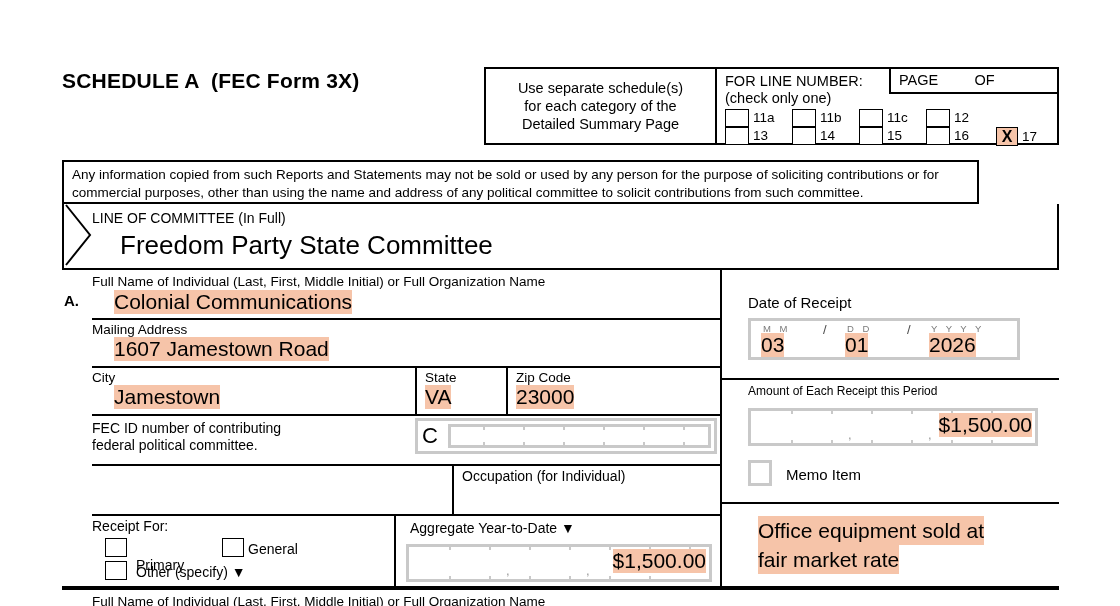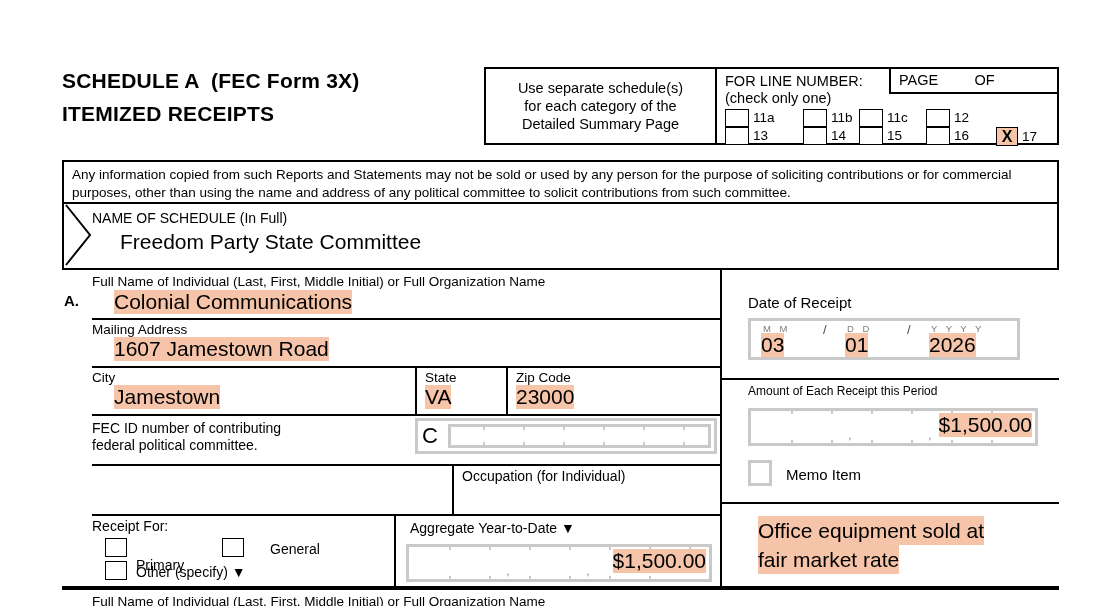--- a/index.html
+++ b/index.html
@@ -31,28 +31,28 @@
   .cbx { width: 24px; height: 18px; border: 1.6px solid #000; background:#fff; }
   .cblab { position: absolute; font-size: 13.5px; left: 28px; }
   .cblab.a { top: 1px; } .cblab.b { top: 19px; }
 
   .cb17 { position: absolute; left: 271px; top: 18px; width: 22px; height: 19px;
           border: 1.6px solid #000; background: #f6c4a9; display:flex; align-items:center; justify-content:center;
           font-size: 16px; font-weight: bold; line-height: 1; }
   .cb17lab { position: absolute; left: 297px; top: 20px; font-size: 13.5px; }
 
   
-  .disclaimer { position: absolute; left: 62px; top: 160px; width: 997px; height: 44px;
+  .disclaimer { position: absolute; left: 62px; top: 160px; width: 917px; height: 44px;
                 border: 2px solid #000; padding: 4px 8px; font-size: 13.5px; line-height: 17.5px; }
 
   
   .committee { position: absolute; left: 62px; top: 204px; width: 997px; height: 66px; border: 2px solid #000; border-top: none; }
   .chev { position: absolute; left: 0px; top: 0px; width: 30px; height: 62px; }
   .comm-label { position: absolute; left: 28px; top: 6px; font-size: 14px; }
-  .comm-value { position: absolute; left: 56px; top: 26px; font-size: 21px; }
+  .comm-value { position: absolute; left: 56px; top: 26px; font-size: 26px; }
 
   
   .body-wrap { position: absolute; left: 62px; top: 270px; width: 997px; height: 316px; }
   .vdiv { position: absolute; left: 658px; top: 0; width: 2px; height: 316px; background: #000; }
   .hline { position: absolute; background: #000; height: 2px; }
   .vline { position: absolute; background: #000; width: 2px; }
 
   .lbl { position: absolute; font-size: 13.5px; white-space: pre; }
   .lbl2 { position: absolute; font-size: 14px; white-space: pre; }
   .val { position: absolute; font-size: 21px; white-space: pre; }
@@ -81,21 +81,20 @@
   .bottom-rule { position: absolute; left: 62px; top: 586px; width: 997px; height: 4px; background: #000; }
   .next-lbl { position: absolute; left: 92px; top: 594px; font-size: 13.5px; color: #000; }
 </style>
 </head>
 <body>
 
 <div id="page">
 
   <div class="title-block">
     <div class="title-line">SCHEDULE A  (FEC Form 3X)</div>
-    <div class="title-line">ITEMIZED RECEIPTS</div>
   </div>
 
   <div class="hdr-use">
     <div class="hdr-use-txt" style="white-space:pre-line;">Use separate schedule(s)
 for each category of the
 Detailed Summary Page</div>
   </div>
 
   <div class="hdr-line">
     <div class="hdr-forline" style="white-space:pre-line;">FOR LINE NUMBER:
@@ -105,21 +104,21 @@
       <div class="hdr-page-txt">PAGE         OF</div>
     </div>
 
     <div class="cbrow">
       <div class="cbgroup" style="left:0px;">
         <div class="cbx"></div>
         <div class="cbx"></div>
         <span class="cblab a">11a</span>
         <span class="cblab b">13</span>
       </div>
-      <div class="cbgroup" style="left:78px;">
+      <div class="cbgroup" style="left:67px;">
         <div class="cbx"></div>
         <div class="cbx"></div>
         <span class="cblab a">11b</span>
         <span class="cblab b">14</span>
       </div>
       <div class="cbgroup" style="left:134px;">
         <div class="cbx"></div>
         <div class="cbx"></div>
         <span class="cblab a">11c</span>
         <span class="cblab b">15</span>
@@ -137,21 +136,21 @@
       <span class="cb17lab">17</span>
     </div>
   </div>
 
   <div class="disclaimer">Any information copied from such Reports and Statements may not be sold or used by any person for the purpose of soliciting contributions or for commercial purposes, other than using the name and address of any political committee to solicit contributions from such committee.</div>
 
   <div class="committee">
     <svg class="chev" viewBox="0 0 30 62">
       <polyline points="2,1 26,31 2,61" fill="none" stroke="#000" stroke-width="2"></polyline>
     </svg>
-    <div class="comm-label">NAME OF SCHEDULE (In Full)</div>
+    <div class="comm-label">LINE OF COMMITTEE (In Full)</div>
     <div class="comm-value">Freedom Party State Committee</div>
   </div>
 
   <div class="body-wrap">
 
     <div class="vdiv"></div>
 
     <div class="secA">A.</div>
 
     <div class="lbl" style="left:30px; top:4px;">Full Name of Individual (Last, First, Middle Initial) or Full Organization Name</div>
@@ -197,21 +196,21 @@
     <div class="hline" style="left:30px; top:194px; width:628px;"></div>
 
     <div class="vline" style="left:390px; top:194px; height:50px;"></div>
     <div class="lbl2" style="left:400px; top:198px;">Occupation (for Individual)</div>
     <div class="hline" style="left:30px; top:244px; width:628px;"></div>
 
     <div class="lbl2" style="left:30px; top:248px;">Receipt For:</div>
     <div class="rcb" style="left:43px; top:268px;"></div>
     <div class="lbl2" style="left:74px; top:287px;">Primary</div>
     <div class="rcb" style="left:160px; top:268px;"></div>
-    <div class="lbl2" style="left:208px; top:271px;">General</div>
+    <div class="lbl2" style="left:186px; top:271px;">General</div>
     <div class="rcb" style="left:43px; top:291px;"></div>
     <div class="lbl2" style="left:74px; top:294px;">Other (specify) ▼</div>
 
     <div class="vline" style="left:332px; top:244px; height:72px;"></div>
     <div class="lbl2" style="left:348px; top:250px;">Aggregate Year-to-Date ▼</div>
 
     <div class="gbox" style="left:344px; top:274px; width:306px; height:38px;">
       <div class="tick" style="left:40px; top:-1px;"></div>
         <div class="tick" style="left:80px; top:-1px;"></div>
       <div class="tick" style="left:120px; top:-1px;"></div>

